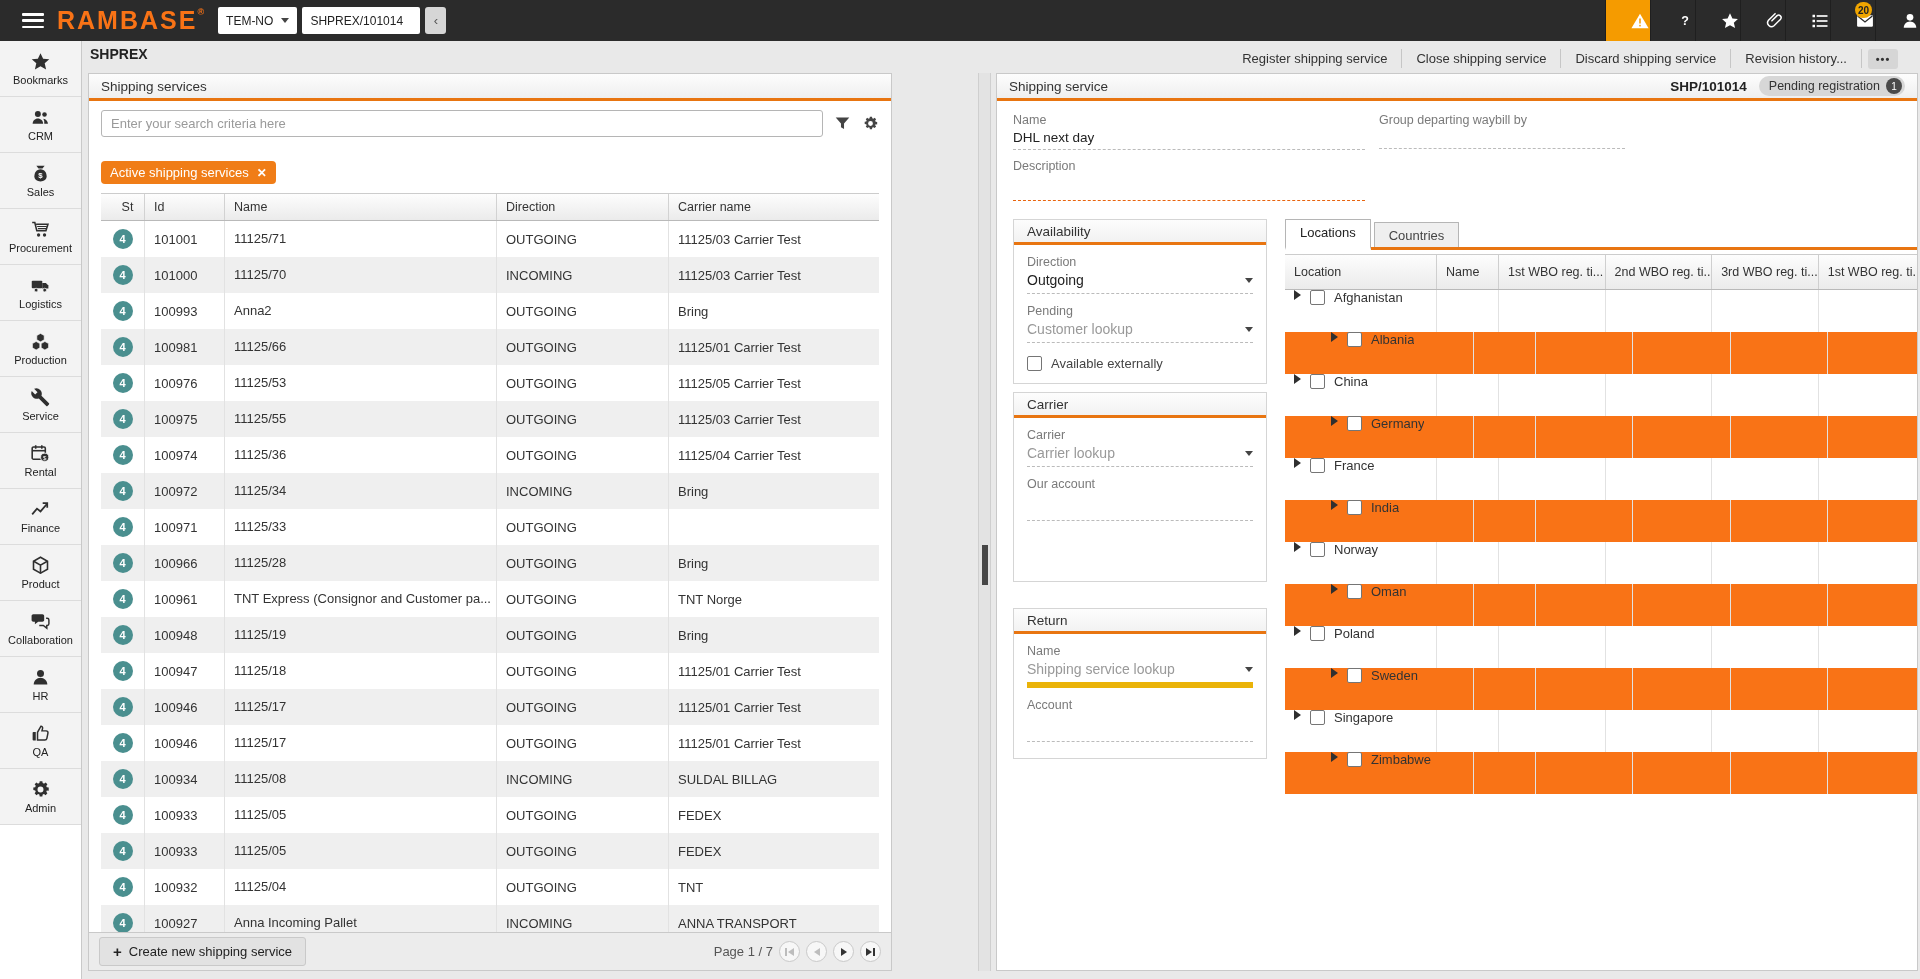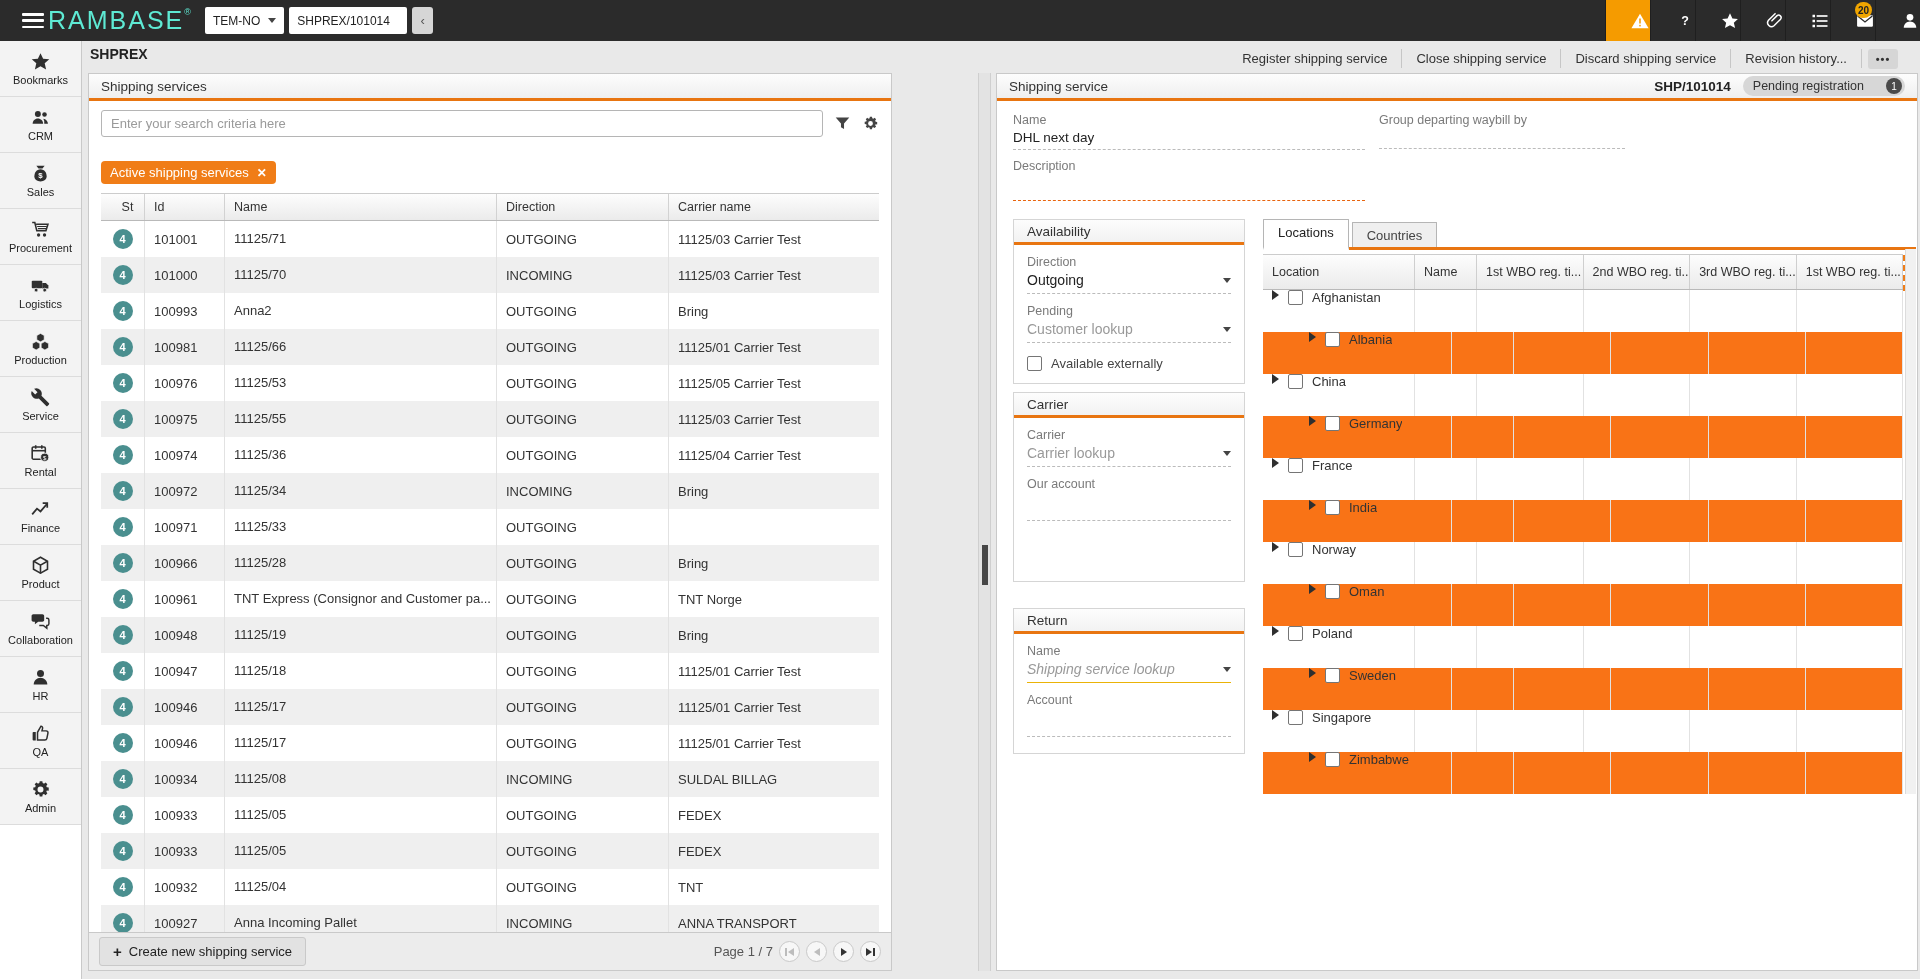--- a/index.html
+++ b/index.html
@@ -3,21 +3,21 @@
 <meta charset="utf-8">
 <style>
   * { margin:0; padding:0; box-sizing:border-box; }
   html,body { width:1920px; height:979px; overflow:hidden; }
   body { font-family:"Liberation Sans", sans-serif; background:#e9e9e9; color:#333; font-size:13px; position:relative; }
 
   
   .topbar { position:absolute; left:0; top:0; width:1920px; height:41px; background:#2b2b2b; display:flex; align-items:center; z-index:20; }
   .hamburger { width:22px; height:15px; margin-left:22px; display:flex; flex-direction:column; justify-content:space-between; cursor:pointer; }
   .hamburger span { display:block; height:2.5px; background:#fff; border-radius:1px; }
-  .logo { color:#5eead4; font-weight:normal; font-size:25px; letter-spacing:2px; margin-left:4px; white-space:nowrap; }
+  .logo { color:#f97316; font-weight:bold; font-size:25px; letter-spacing:2px; margin-left:13px; white-space:nowrap; }
   .logo sup { font-size:9px; letter-spacing:0; vertical-align:14px; }
   .sys-select { margin-left:14px; height:27px; background:#fff; border-radius:2px; display:flex; align-items:center; gap:8px; padding:0 8px; font-size:12px; color:#222; cursor:pointer; }
   .doc-input { margin-left:5px; height:27px; width:118px; border:none; border-radius:2px; background:#fff; font-family:inherit; font-size:12px; padding:0 8px; color:#222; }
   .back-btn { margin-left:5px; height:27px; width:21px; background:#d6d6d6; border:none; border-radius:3px; color:#555; font-size:13px; cursor:pointer; line-height:25px; }
   .tb-spacer { flex:1; }
   .tb-icons { display:flex; height:41px; }
   .tb-icon { width:45px; height:41px; display:flex; align-items:center; justify-content:flex-end; position:relative; border-left:1px solid #1f1f1f; cursor:pointer; }
   .tb-icon.active { background:#f59b00; }
   .tb-badge { position:absolute; top:2px; right:3px; min-width:16px; height:16px; border-radius:8px; background:#f0a500; color:#222; font-size:10px; font-weight:bold; display:flex; align-items:center; justify-content:center; padding:0 3px; }
   .caret-down { width:0; height:0; border-left:4px solid transparent; border-right:4px solid transparent; border-top:5px solid #444; }
@@ -78,41 +78,41 @@
 
   
   .splitter { position:absolute; left:896px; top:32px; width:13px; bottom:8px; background:#e3e3e3; border-left:1px solid #cfcfcf; border-right:1px solid #cfcfcf; cursor:col-resize; }
   .splitter-handle { position:absolute; left:3px; top:472px; width:6px; height:40px; background:#474747; }
 
   
   .detail-panel { position:absolute; left:914px; top:32px; right:2px; bottom:8px; display:flex; flex-direction:column; }
   .detail-header { justify-content:space-between; }
   .dh-right { display:flex; align-items:center; gap:12px; }
   .doc-id { font-weight:bold; font-size:13.5px; color:#222; }
-  .status-pill { background:#d7d7d7; border-radius:11px; padding:2px 3px 2px 10px; display:flex; align-items:center; gap:22px; font-size:12.5px; color:#333; }
+  .status-pill { background:#d7d7d7; border-radius:11px; padding:2px 3px 2px 10px; display:flex; align-items:center; gap:6px; font-size:12.5px; color:#333; }
   .status-count { width:16px; height:16px; border-radius:50%; background:#4a4a4a; color:#fff; font-size:10px; display:flex; align-items:center; justify-content:center; }
   .detail-body { flex:1; padding:12px 14px 0 16px; overflow:hidden; }
   .f-label { font-size:12.5px; color:#7a7a7a; }
   .form-top { display:flex; }
   .f-col1 { width:352px; }
   .f-col2 { width:246px; margin-left:14px; }
   .f-value { font-size:13.5px; color:#222; padding:3px 0 4px 0; border-bottom:1px dashed #bbb; min-height:22px; }
   .f-empty { height:22px; border-bottom:1px dashed #bbb; }
   .desc-row { margin-top:9px; width:352px; }
   .desc-line { height:28px; border-bottom:1px dashed #e8650f; }
 
   .detail-cols { display:flex; margin-top:18px; align-items:flex-start; }
-  .left-boxes { width:232px; flex:none; }
+  .left-boxes { width:254px; flex:none; }
   .box { border:1px solid #d5d5d5; background:#fff; }
   .box + .box { margin-top:8px; }
   .box-header { height:25px; background:linear-gradient(#fdfdfd,#f2f2f2); border-bottom:3px solid #e87511; display:flex; align-items:center; padding:0 13px; font-size:13.5px; color:#333; }
   .box-body { padding:10px 13px 12px 13px; }
   .fld { margin-bottom:10px; }
   .fld-value { display:flex; align-items:center; justify-content:space-between; border-bottom:1px dashed #bbb; padding:3px 0 5px 0; font-size:14px; }
-  .fld-value.solid { border-bottom:1px solid #eab308;font-style:italic; }
+  .fld-value.solid { border-bottom:6px solid #eab308; }
   .val-set { color:#222; }
   .val-ph { color:#999; }
   .cb-row { display:flex; align-items:center; gap:9px; margin-top:13px; cursor:pointer; }
   .cb { width:15px; height:15px; border:1.5px solid #757575; border-radius:2px; background:#fff; flex:none; }
   .cb-label { font-size:13px; color:#444; }
   .box-pad-bottom { height:48px; }
   .box-gap-return { margin-top:26px !important; }
 
   
   .loc-area { flex:1; margin-left:18px; position:relative; }

